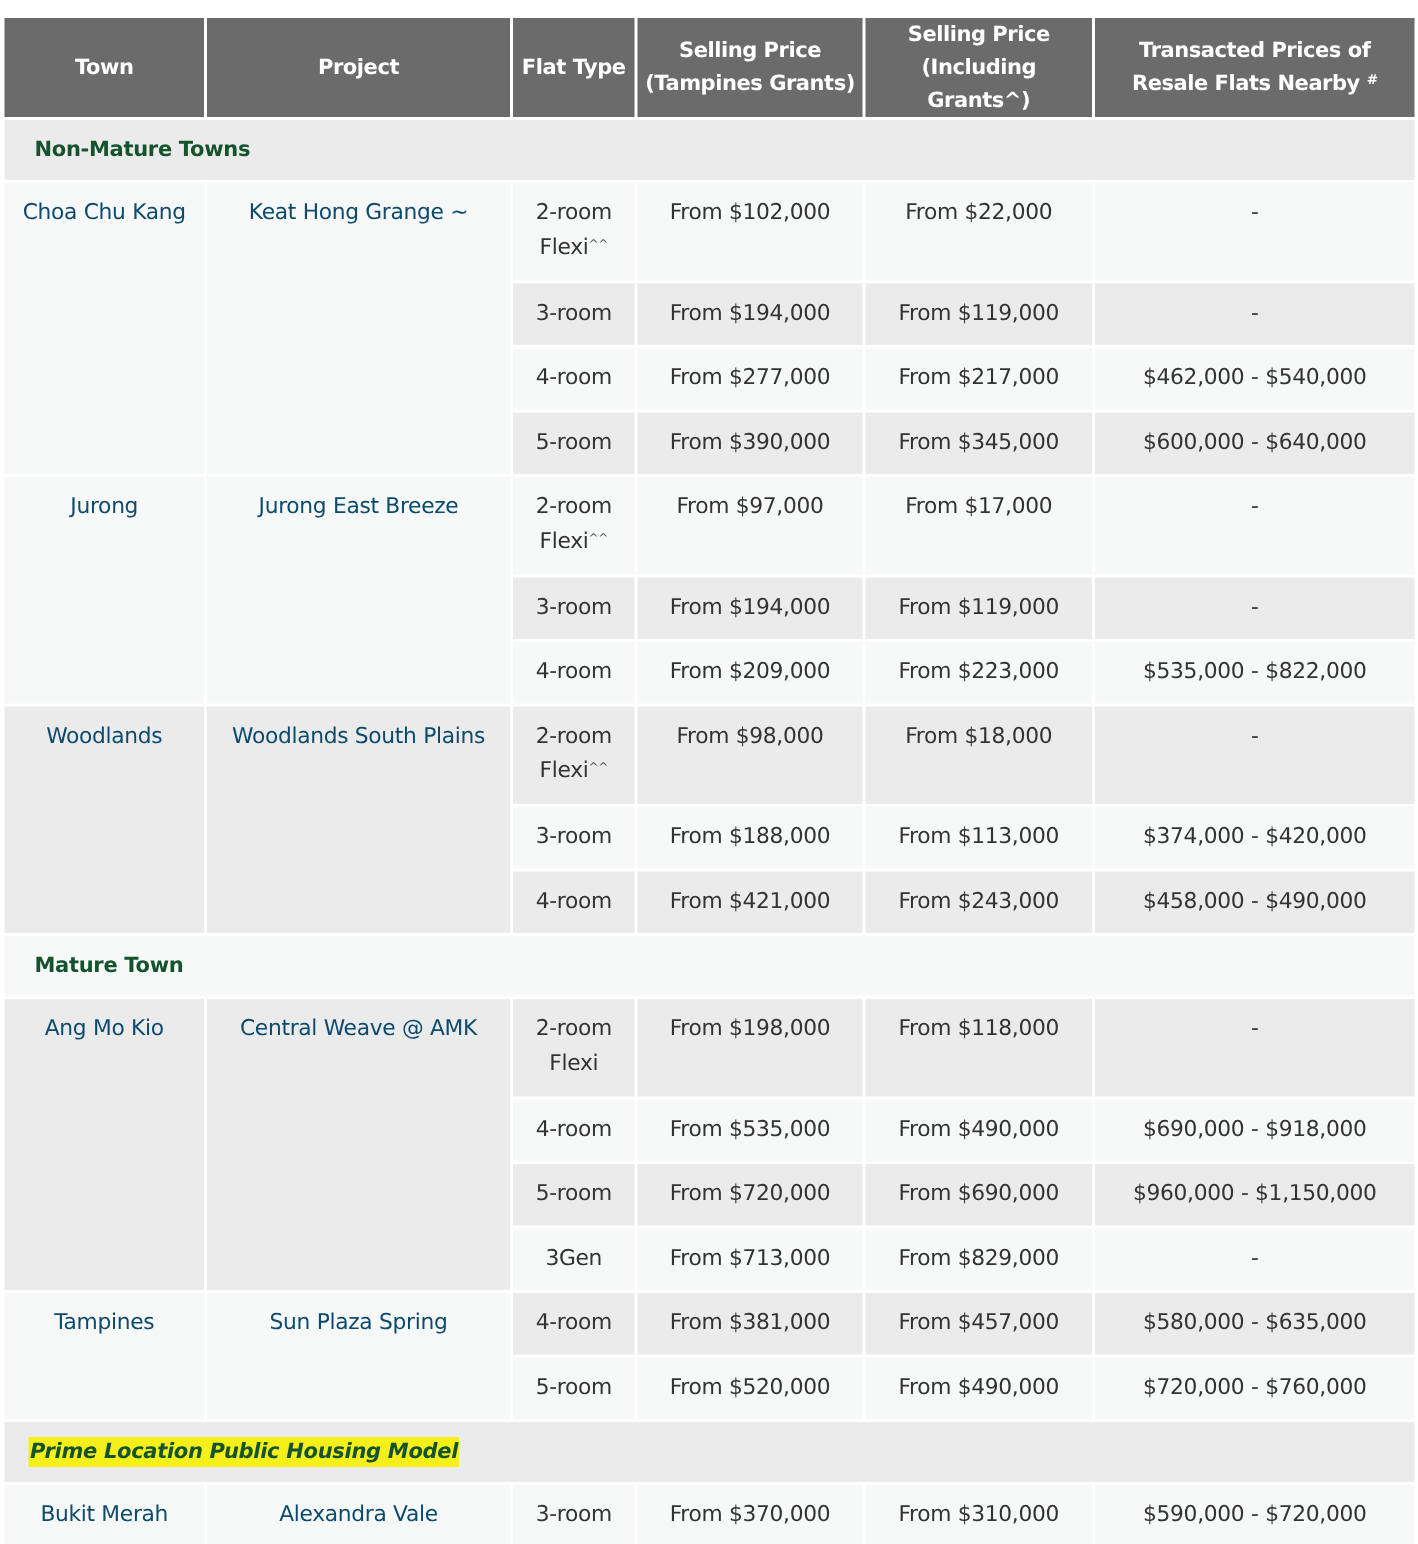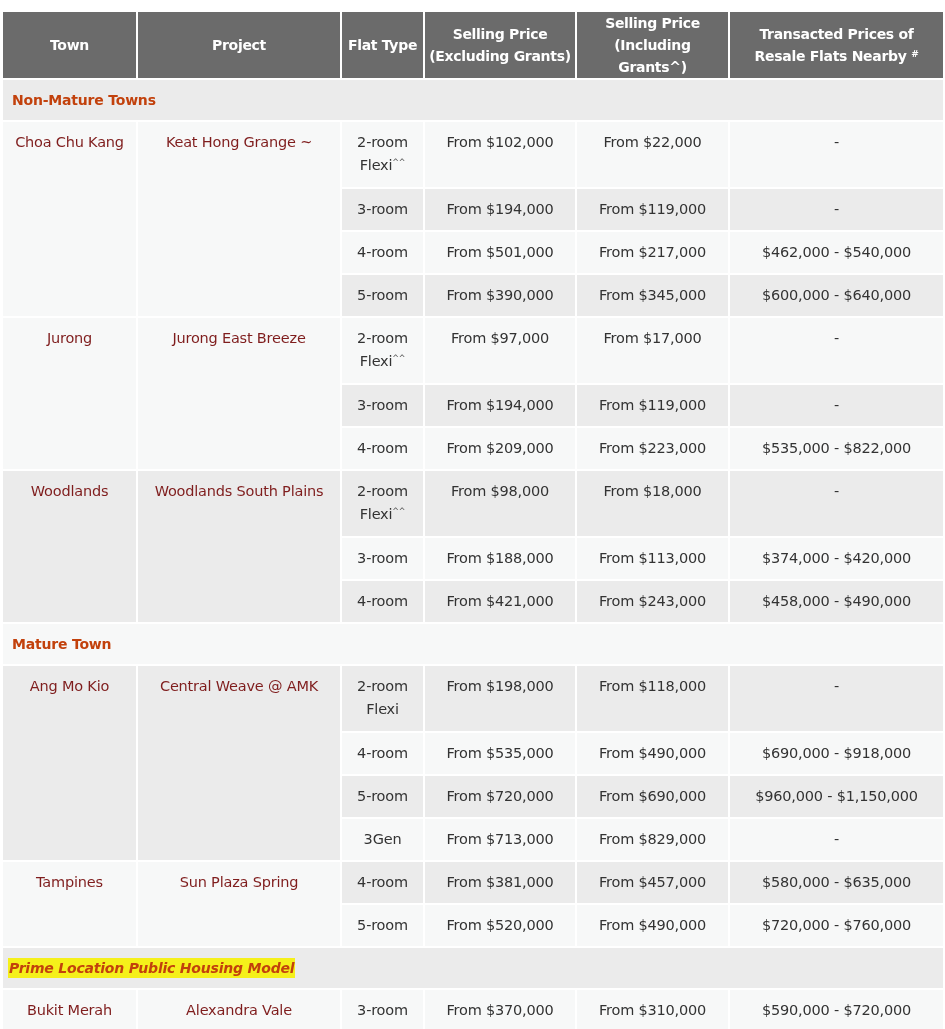--- a/index.html
+++ b/index.html
@@ -9,24 +9,24 @@
   th {
     background: #6b6b6b; color: #ffffff; font-weight: bold; font-size: 14px;
     height: 56px; padding: 0 4px; text-align: center; line-height: 22px;
     letter-spacing: -0.3px;
   }
   th sup { font-size: 9px; vertical-align: top; position: relative; top: -2px; }
   td {
     font-size: 14.5px; color: #333333; text-align: center; vertical-align: top;
     padding: 9px 4px 0 4px; line-height: 23px; letter-spacing: -0.2px;
   }
-  td.red { color: #7f1d1d; }
+  td.red { color: #0c4a6e; }
   td.section {
-    text-align: left; font-weight: bold; font-size: 14px; color: #c2410c;
-    padding: 0 9px; vertical-align: middle; height: 40px;
+    text-align: left; font-weight: bold; font-size: 14px; color: #14532d;
+    padding: 0 20px; vertical-align: middle; height: 40px;
   }
   .light { background: #f7f8f8; }
   .grey { background: #ebebeb; }
   tr.h41 td.v { height: 32px; margin-top: 44px; }
   tr.h65 td.v { height: 56px; }
   .hl { background: #f5f01a; padding: 2px 1px; margin-left: -4px; font-style: italic; }
   sup.sm { font-size: 8px; vertical-align: top; position: relative; top: -3px; color: #555; }
 </style>
 </head>
 <body>
@@ -39,21 +39,21 @@
         <col style="width:81px">
     <col style="width:150px">
         <col style="width:151px">
         <col style="width:213px">
   </colgroup>
   <thead>
     <tr>
       <th><span>Town</span></th>
       <th><span>Project</span></th>
       <th><span>Flat Type</span></th>
-      <th><span>Selling Price</span><br><span>(Excluding Grants)</span></th>
+      <th><span>Selling Price</span><br><span>(Tampines Grants)</span></th>
       <th><span>Selling Price</span><br><span>(Including Grants^)</span></th>
       <th><span>Transacted Prices of</span><br><span>Resale Flats Nearby</span> <sup>#</sup></th>
     </tr>
   </thead>
   <tbody>
 
     <tr>
       <td colspan="6" class="section grey">Non-Mature Towns</td>
     </tr>
 
@@ -66,21 +66,21 @@
       <td class="light">-</td>
     </tr>
     <tr class="h41">
       <td class="grey v">3-room</td>
       <td class="grey">From $194,000</td>
       <td class="grey">From $119,000</td>
       <td class="grey">-</td>
     </tr>
     <tr class="h41">
       <td class="light v">4-room</td>
-      <td class="light">From $501,000</td>
+      <td class="light">From $277,000</td>
       <td class="light">From $217,000</td>
       <td class="light">$462,000 - $540,000</td>
     </tr>
     <tr class="h41">
       <td class="grey v">5-room</td>
       <td class="grey">From $390,000</td>
       <td class="grey">From $345,000</td>
       <td class="grey">$600,000 - $640,000</td>
     </tr>
 

